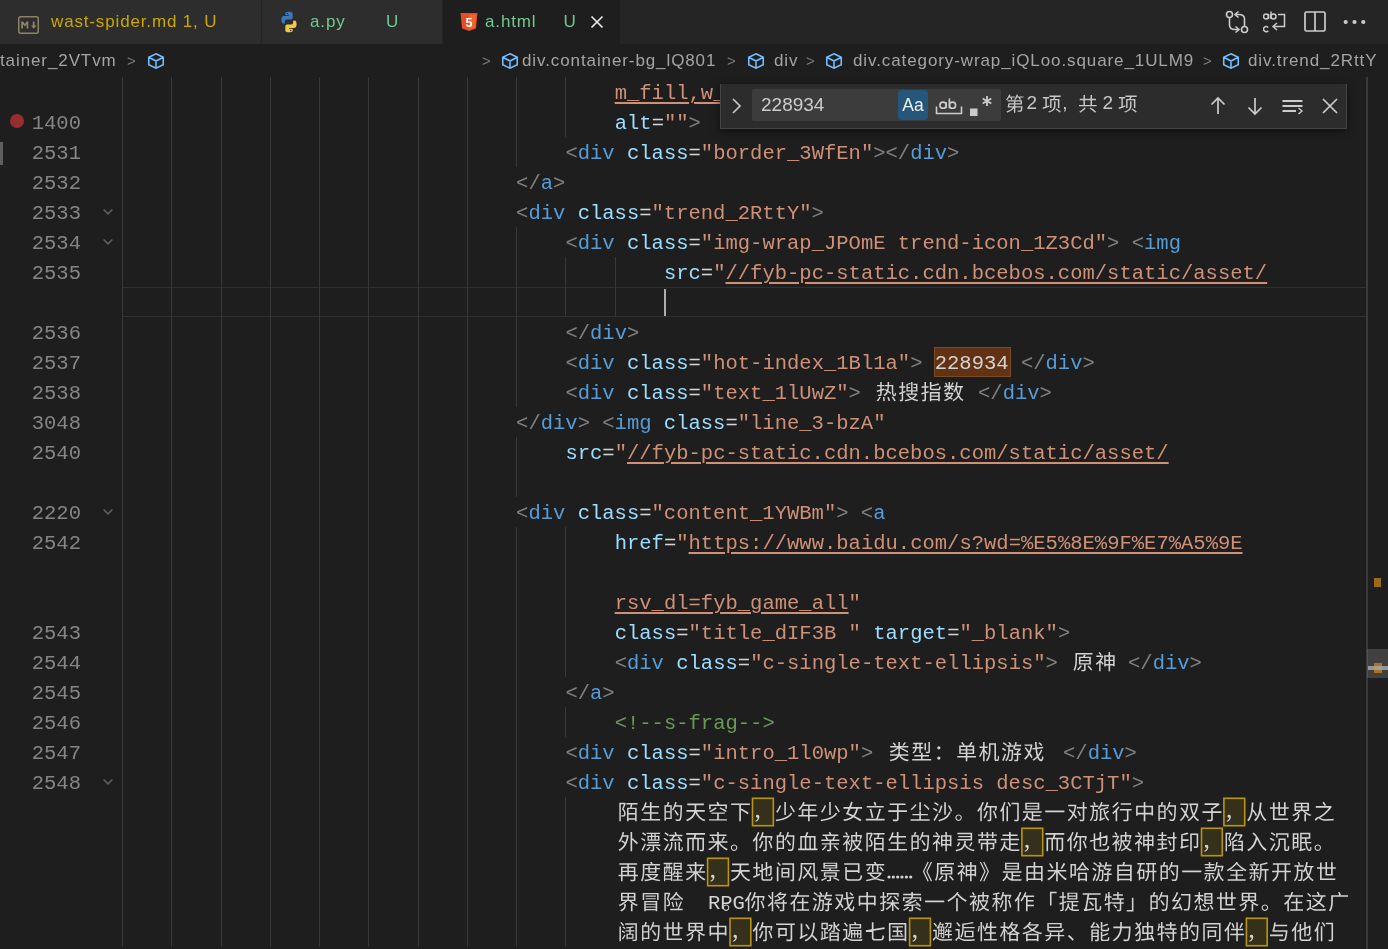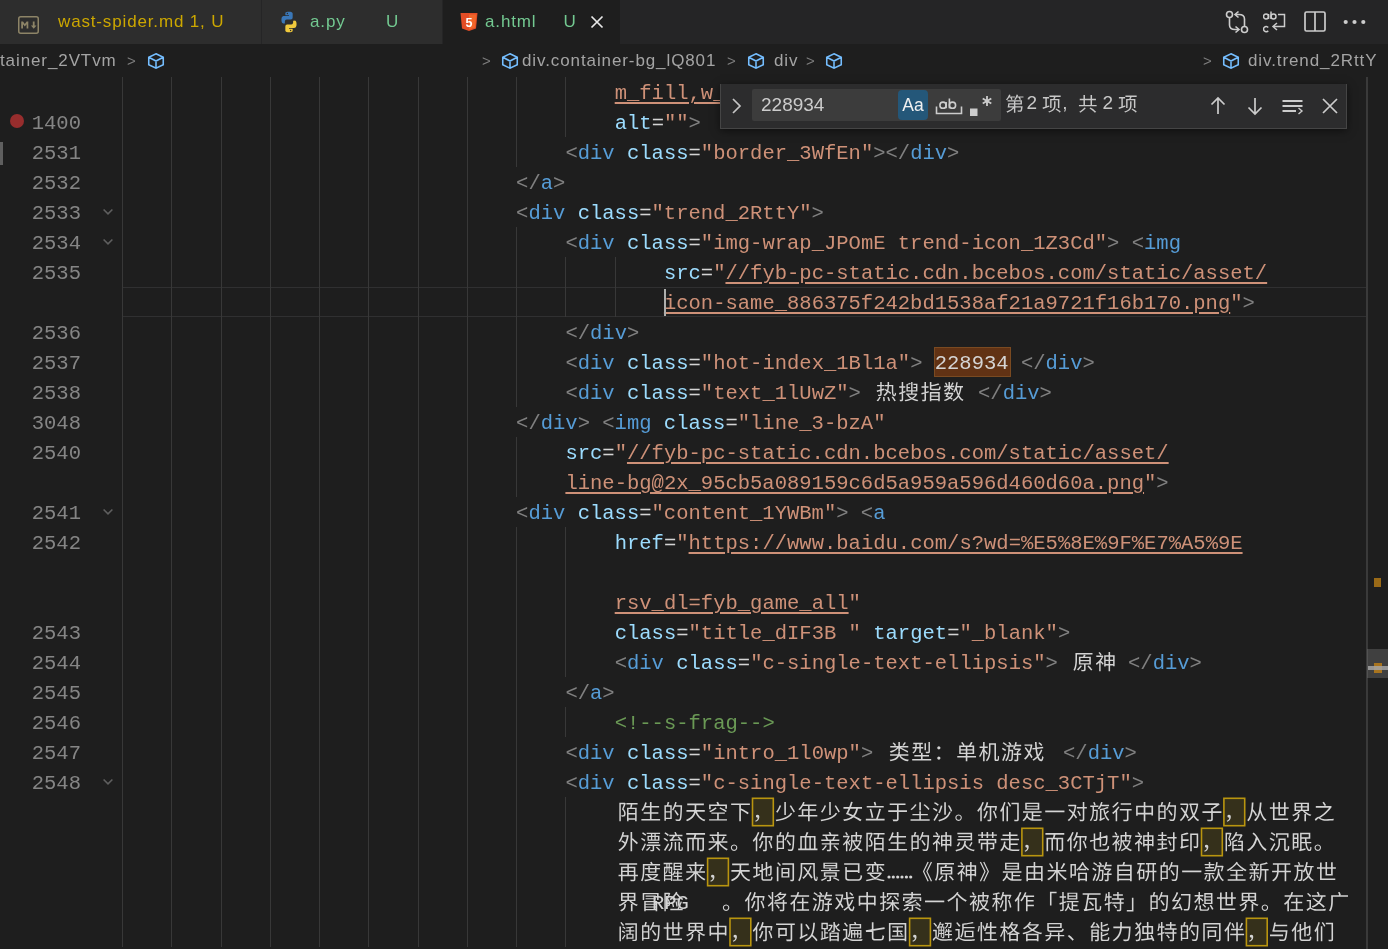--- a/index.html
+++ b/index.html
@@ -119,21 +119,20 @@
     <div class="ig" style="left:171.3px;top:287px"></div>
     <div class="ig" style="left:220.5px;top:287px"></div>
     <div class="ig" style="left:269.8px;top:287px"></div>
     <div class="ig" style="left:319.1px;top:287px"></div>
     <div class="ig" style="left:368.3px;top:287px"></div>
     <div class="ig" style="left:417.6px;top:287px"></div>
     <div class="ig" style="left:466.9px;top:287px"></div>
     <div class="ig" style="left:516.1px;top:287px"></div>
     <div class="ig" style="left:565.4px;top:287px"></div>
     <div class="ig" style="left:614.7px;top:287px"></div>
-    <div class="cr" style="left:663.9px;top:287px"><i class="su">icon-same_886375f242bd1538af21a9721f16b170.png</i><i class="s">"</i><i class="p">&gt;</i></div>
     <div class="ig" style="left:122.0px;top:317px"></div>
     <div class="ig" style="left:171.3px;top:317px"></div>
     <div class="ig" style="left:220.5px;top:317px"></div>
     <div class="ig" style="left:269.8px;top:317px"></div>
     <div class="ig" style="left:319.1px;top:317px"></div>
     <div class="ig" style="left:368.3px;top:317px"></div>
     <div class="ig" style="left:417.6px;top:317px"></div>
     <div class="ig" style="left:466.9px;top:317px"></div>
     <div class="ig" style="left:516.1px;top:317px"></div>
     <div class="ln" style="top:317px">2536</div>
@@ -190,30 +189,29 @@
     <div class="cr" style="left:565.4px;top:437px"><i class="a">src</i><i class="w">=</i><i class="s">"</i><i class="su">//fyb-pc-static.cdn.bcebos.com/static/asset/</i></div>
     <div class="ig" style="left:122.0px;top:467px"></div>
     <div class="ig" style="left:171.3px;top:467px"></div>
     <div class="ig" style="left:220.5px;top:467px"></div>
     <div class="ig" style="left:269.8px;top:467px"></div>
     <div class="ig" style="left:319.1px;top:467px"></div>
     <div class="ig" style="left:368.3px;top:467px"></div>
     <div class="ig" style="left:417.6px;top:467px"></div>
     <div class="ig" style="left:466.9px;top:467px"></div>
     <div class="ig" style="left:516.1px;top:467px"></div>
-    <div class="cr" style="left:565.4px;top:467px"><i class="su">line-bg@2x_95cb5a089159c6d5a959a596d460d60a.png</i><i class="s">"</i><i class="p">&gt;</i></div>
     <div class="ig" style="left:122.0px;top:497px"></div>
     <div class="ig" style="left:171.3px;top:497px"></div>
     <div class="ig" style="left:220.5px;top:497px"></div>
     <div class="ig" style="left:269.8px;top:497px"></div>
     <div class="ig" style="left:319.1px;top:497px"></div>
     <div class="ig" style="left:368.3px;top:497px"></div>
     <div class="ig" style="left:417.6px;top:497px"></div>
     <div class="ig" style="left:466.9px;top:497px"></div>
-    <div class="ln" style="top:497px">2541</div>
+    <div class="ln" style="top:497px">2220</div>
     <svg class="cv" style="left:101px;top:497px" width="14" height="30" viewBox="0 0 14 30">
       <path d="M2.6 12.5 L7 16.9 L11.4 12.5" stroke="#5f5f5f" stroke-width="1.6" fill="none"></path>
     </svg>
     <div class="cr" style="left:516.1px;top:497px"><i class="p">&lt;</i><i class="g">div</i><i class="a"> class</i><i class="w">=</i><i class="s">"content_1YWBm"</i><i class="p">&gt;</i><i class="w"> </i><i class="p">&lt;</i><i class="g">a</i></div>
     <div class="ig" style="left:122.0px;top:527px"></div>
     <div class="ig" style="left:171.3px;top:527px"></div>
     <div class="ig" style="left:220.5px;top:527px"></div>
     <div class="ig" style="left:269.8px;top:527px"></div>
     <div class="ig" style="left:319.1px;top:527px"></div>
     <div class="ig" style="left:368.3px;top:527px"></div>
@@ -509,21 +507,21 @@
       <use href="#g7684" transform="translate(531.6 22.6) scale(0.02100 -0.02100)"></use>
       <use href="#g5e7b" transform="translate(554.0 22.6) scale(0.02100 -0.02100)"></use>
       <use href="#g60f3" transform="translate(576.5 22.6) scale(0.02100 -0.02100)"></use>
       <use href="#g4e16" transform="translate(598.9 22.6) scale(0.02100 -0.02100)"></use>
       <use href="#g754c" transform="translate(621.4 22.6) scale(0.02100 -0.02100)"></use>
       <use href="#g3002" transform="translate(643.8 22.6) scale(0.02100 -0.02100)"></use>
       <use href="#g5728" transform="translate(666.3 22.6) scale(0.02100 -0.02100)"></use>
       <use href="#g8fd9" transform="translate(688.7 22.6) scale(0.02100 -0.02100)"></use>
       <use href="#g5e7f" transform="translate(711.2 22.6) scale(0.02100 -0.02100)"></use>
     </svg>
-    <div class="cr w" style="left:652px;top:887px">RPG</div>
+    <div class="cr w" style="left:708px;top:887px">RPG</div>
     <div class="ig" style="left:122.0px;top:917px"></div>
     <div class="ig" style="left:171.3px;top:917px"></div>
     <div class="ig" style="left:220.5px;top:917px"></div>
     <div class="ig" style="left:269.8px;top:917px"></div>
     <div class="ig" style="left:319.1px;top:917px"></div>
     <div class="ig" style="left:368.3px;top:917px"></div>
     <div class="ig" style="left:417.6px;top:917px"></div>
     <div class="ig" style="left:466.9px;top:917px"></div>
     <div class="ig" style="left:516.1px;top:917px"></div>
     <div class="ig" style="left:565.4px;top:917px"></div>
@@ -580,21 +578,21 @@
 <div id="tabs">
   <div class="tab" style="left:0;width:261px"></div>
   <div class="tab" style="left:262px;width:180px"></div>
   <div class="tab active" style="left:443px;width:177px"></div>
 
   <svg style="position:absolute;left:18px;top:16px" width="21" height="18" viewBox="0 0 21 18">
     <rect x="0.75" y="0.75" width="19.5" height="16.5" rx="2" fill="none" stroke="#8d8467" stroke-width="1.5"></rect>
     <path d="M3.2 12.5 V5.5 H5 L6.8 8 L8.6 5.5 H10.3 V12.5 H8.6 V8.3 L6.8 10.6 L5 8.3 V12.5 Z" fill="#8d8467"></path>
     <path d="M14.8 5.5 h1.8 v4 h1.9 l-2.8 3.2 l-2.8 -3.2 h1.9 Z" fill="#8d8467"></path>
   </svg>
-  <div class="tlab" style="left:58px;color:#cca700">wast-spider.md 1, U</div>
+  <div class="tlab" style="left:51px;color:#cca700">wast-spider.md 1, U</div>
 
   <svg style="position:absolute;left:278px;top:11px" width="22" height="22" viewBox="16 7 78 96">
     <path d="M54 10 C38 10 39 17 39 17 l0 9 16 0 0 3 -22 0 c0 0 -11 -1 -11 16 0 17 9 16 9 16 l6 0 0 -8 c0 0 0 -9 9 -9 l16 0 c0 0 9 0 9 -9 l0 -16 c0 0 2 -9 -16 -9 z m -6 5 a3 3 0 1 1 0 6 3 3 0 0 1 0 -6 z" fill="#3a77b8"></path>
     <path d="M56 100 c16 0 15 -7 15 -7 l0 -9 -16 0 0 -3 22 0 c0 0 11 1 11 -16 0 -17 -9 -16 -9 -16 l-6 0 0 8 c0 0 0 9 -9 9 l-16 0 c0 0 -9 0 -9 9 l0 16 c0 0 -2 9 16 9 z m 6 -5 a3 3 0 1 1 0 -6 3 3 0 0 1 0 6 z" fill="#f0c93c"></path>
   </svg>
   <div class="tlab" style="left:310px;color:#73c991">a.py</div>
   <div class="tlab" style="left:386px;color:#73c991">U</div>
 
   <svg style="position:absolute;left:459px;top:12px" width="20" height="20" viewBox="0 0 20 20">
     <path d="M1.5 1 L18.5 1 L17 16.5 L10 19 L3 16.5 Z" fill="#e44d26"></path>
@@ -650,20 +648,21 @@
   <div class="bi" style="left:522px">div.container-bg_lQ801</div>
   <div class="bsep" style="left:727px">&gt;</div>
   <svg class="cube" style="position:absolute;left:746px;top:7px" width="20" height="20" viewBox="0 0 16 16">
         <path d="M8 2.2 L13.8 5 L13.8 11 L8 13.8 L2.2 11 L2.2 5 Z M2.2 5 L8 8 L13.8 5 M8 8 L8 13.8" fill="none" stroke="#75beff" stroke-width="1.25"></path>
       </svg>
   <div class="bi" style="left:774px">div</div>
   <div class="bsep" style="left:806px">&gt;</div>
   <svg class="cube" style="position:absolute;left:824px;top:7px" width="20" height="20" viewBox="0 0 16 16">
         <path d="M8 2.2 L13.8 5 L13.8 11 L8 13.8 L2.2 11 L2.2 5 Z M2.2 5 L8 8 L13.8 5 M8 8 L8 13.8" fill="none" stroke="#75beff" stroke-width="1.25"></path>
       </svg>
+  <div class="bi" style="left:853px">div.category-wrap_iQLoo.square_1ULM9</div>
   <div class="bsep" style="left:1203px">&gt;</div>
   <svg class="cube" style="position:absolute;left:1221px;top:7px" width="20" height="20" viewBox="0 0 16 16">
         <path d="M8 2.2 L13.8 5 L13.8 11 L8 13.8 L2.2 11 L2.2 5 Z M2.2 5 L8 8 L13.8 5 M8 8 L8 13.8" fill="none" stroke="#75beff" stroke-width="1.25"></path>
       </svg>
   <div class="bi" style="left:1248px">div.trend_2RttY</div>
 </div>
 
 <div id="fw" style="position:absolute;left:720px;top:84px;width:627px;height:45px;background:#2c2c2d;border:1px solid #454545;border-top:none;box-shadow:0 2px 8px rgba(0,0,0,0.5)">
   <svg style="position:absolute;left:8px;top:12px" width="14" height="20" viewBox="0 0 14 20">
         <path d="M4 3 L11 10 L4 17" stroke="#c5c5c5" stroke-width="1.7" fill="none"></path>

